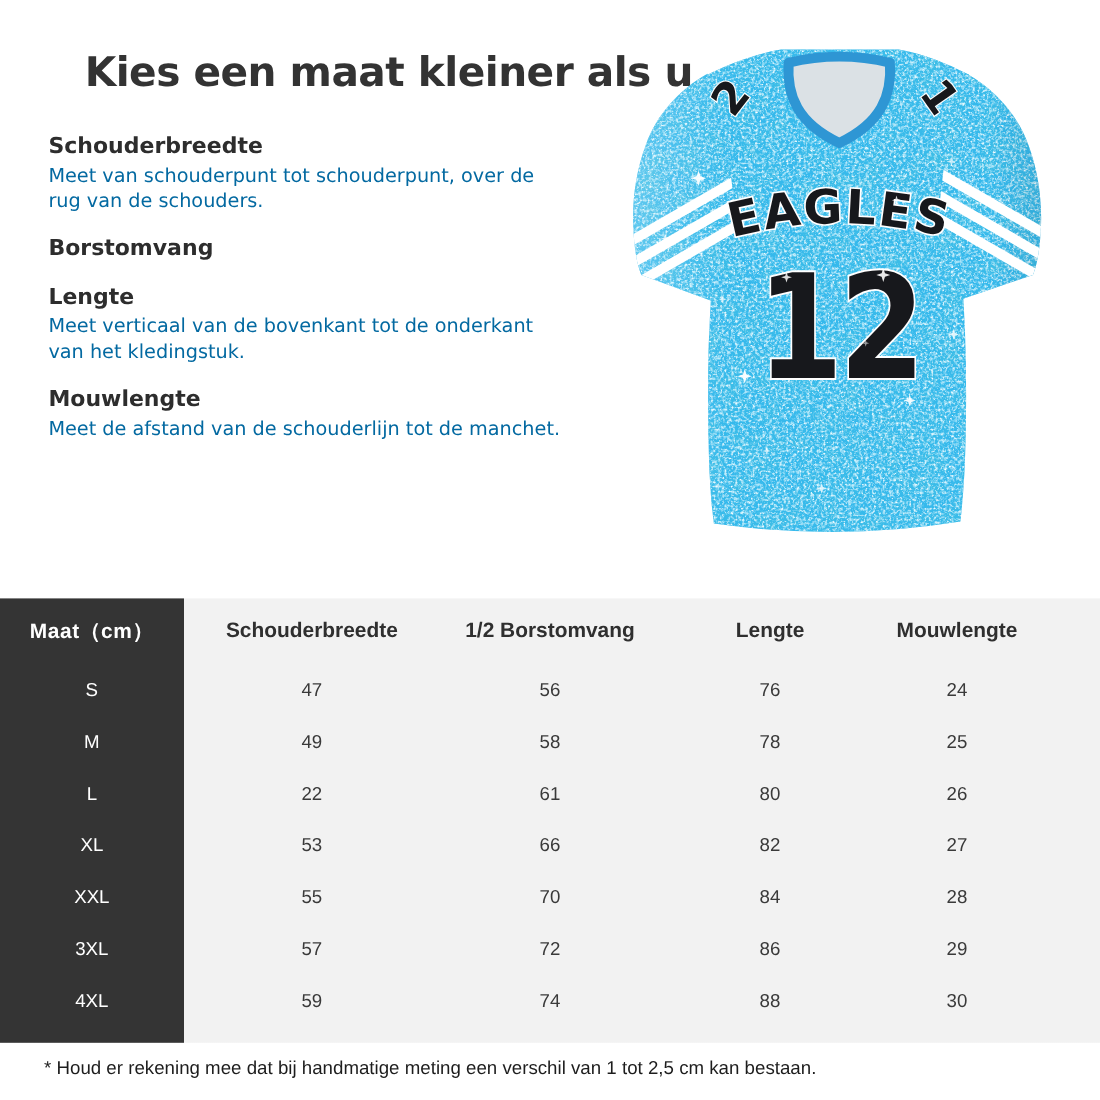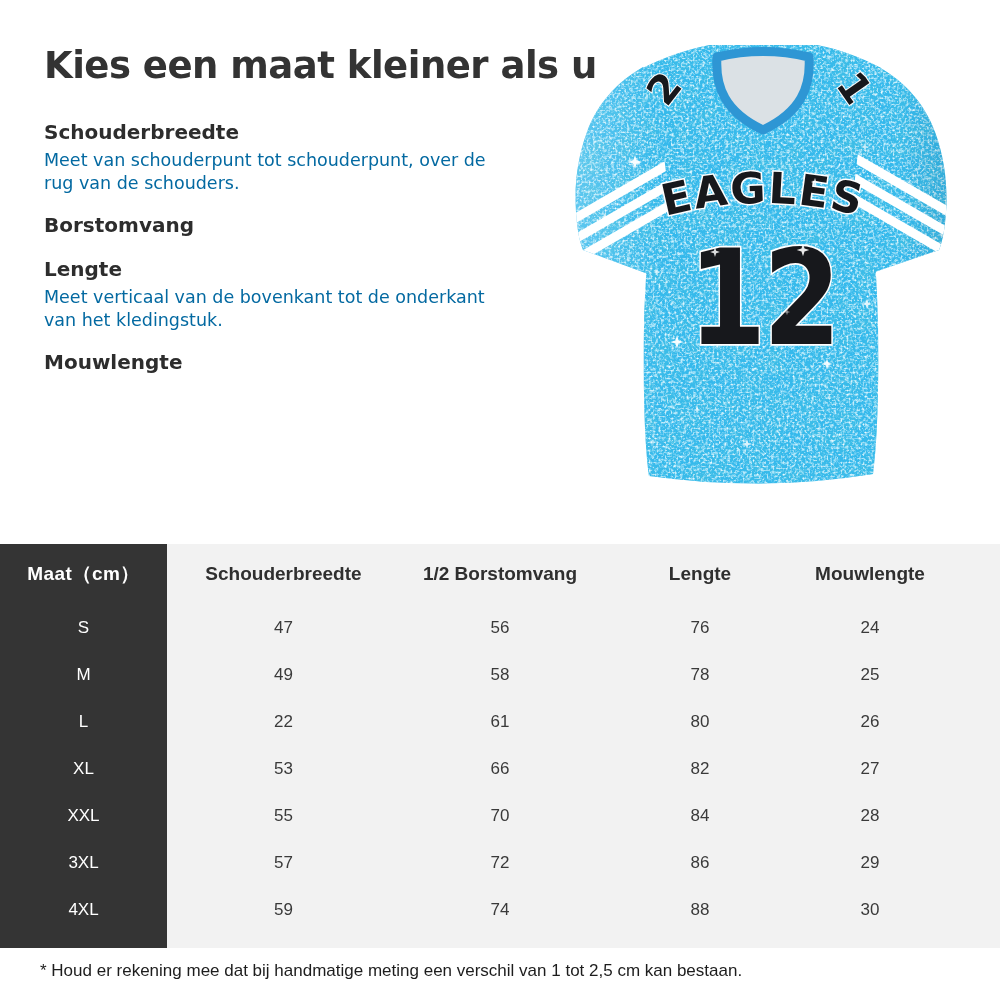--- a/index.html
+++ b/index.html
@@ -5,21 +5,21 @@
   * { margin:0; padding:0; box-sizing:border-box; }
   html,body { background:#ffffff; }
   .page {
     position:relative; width:1000px; height:1000px; background:#ffffff;
     font-family:"DejaVu Sans","Liberation Sans",sans-serif; color:#222; overflow:hidden;
   }
   
   .intro { position:absolute; left:44px; top:42px; width:600px; }
   .intro h1 {
     font-size:37px; line-height:48px; font-weight:bold; color:#333;
-    letter-spacing:-0.5px; margin-bottom:30px;
+    letter-spacing:-0.5px; margin-bottom:30px;margin-left:33px;
   }
   .measure-section { margin-bottom:19px; max-width:470px; }
   .measure-section h2 { font-size:20px; line-height:25px; font-weight:bold; color:#2d2d2d; margin-bottom:4px; }
   .measure-section p { font-size:17.5px; line-height:22.5px; color:#0369a1; }
   
   .jersey-wrap { position:absolute; left:565px; top:12px; width:430px; height:492px; }
   
   .table-wrap {
     position:absolute; left:0; top:544px; width:1000px; height:404px;
     background:linear-gradient(90deg,#343434 0,#343434 167px,#f2f2f2 167px,#f2f2f2 100%);
@@ -55,20 +55,21 @@
     </div>
     <div class="measure-section">
       <h2>Borstomvang</h2>
     </div>
     <div class="measure-section">
       <h2>Lengte</h2>
       <p>Meet verticaal van de bovenkant tot de onderkant van het kledingstuk.</p>
     </div>
     <div class="measure-section">
       <h2>Mouwlengte</h2>
+      <p>Meet de afstand van de schouderlijn tot de manchet.</p>
     </div>
   </div>
 
   <div class="jersey-wrap">
     <svg width="430" height="492" viewBox="0 0 430 492">
       <defs>
         <path id="p-torso" d="M145,33 C122,37 97,46 76,57 C80,95 84,140 88,170 C84,225 80,265 79,315 C78,385 80,435 84,464 Q198,480 308,462 C312,433 314,383 313,313 C312,263 308,223 304,168 C308,138 312,94 316,56 C295,45 274,37 252,33 L145,33 Z"></path>
         <path id="p-sleeveL" d="M78,55 C52,70 32,92 22,120 C13,144 9,172 11,200 C12,215 14,228 18,238 L94,266 C100,248 104,222 105,196 C100,150 94,100 90,68 Z"></path>
         <path id="p-sleeveR" d="M314,55 C340,70 360,92 370,120 C379,144 383,172 381,200 C380,215 378,228 374,238 L298,264 C292,246 288,220 287,194 C292,148 298,98 302,66 Z"></path>
         <path id="p-star" d="M0,-7 L1.7,-1.7 L7,0 L1.7,1.7 L0,7 L-1.7,1.7 L-7,0 L-1.7,-1.7 Z"></path>

